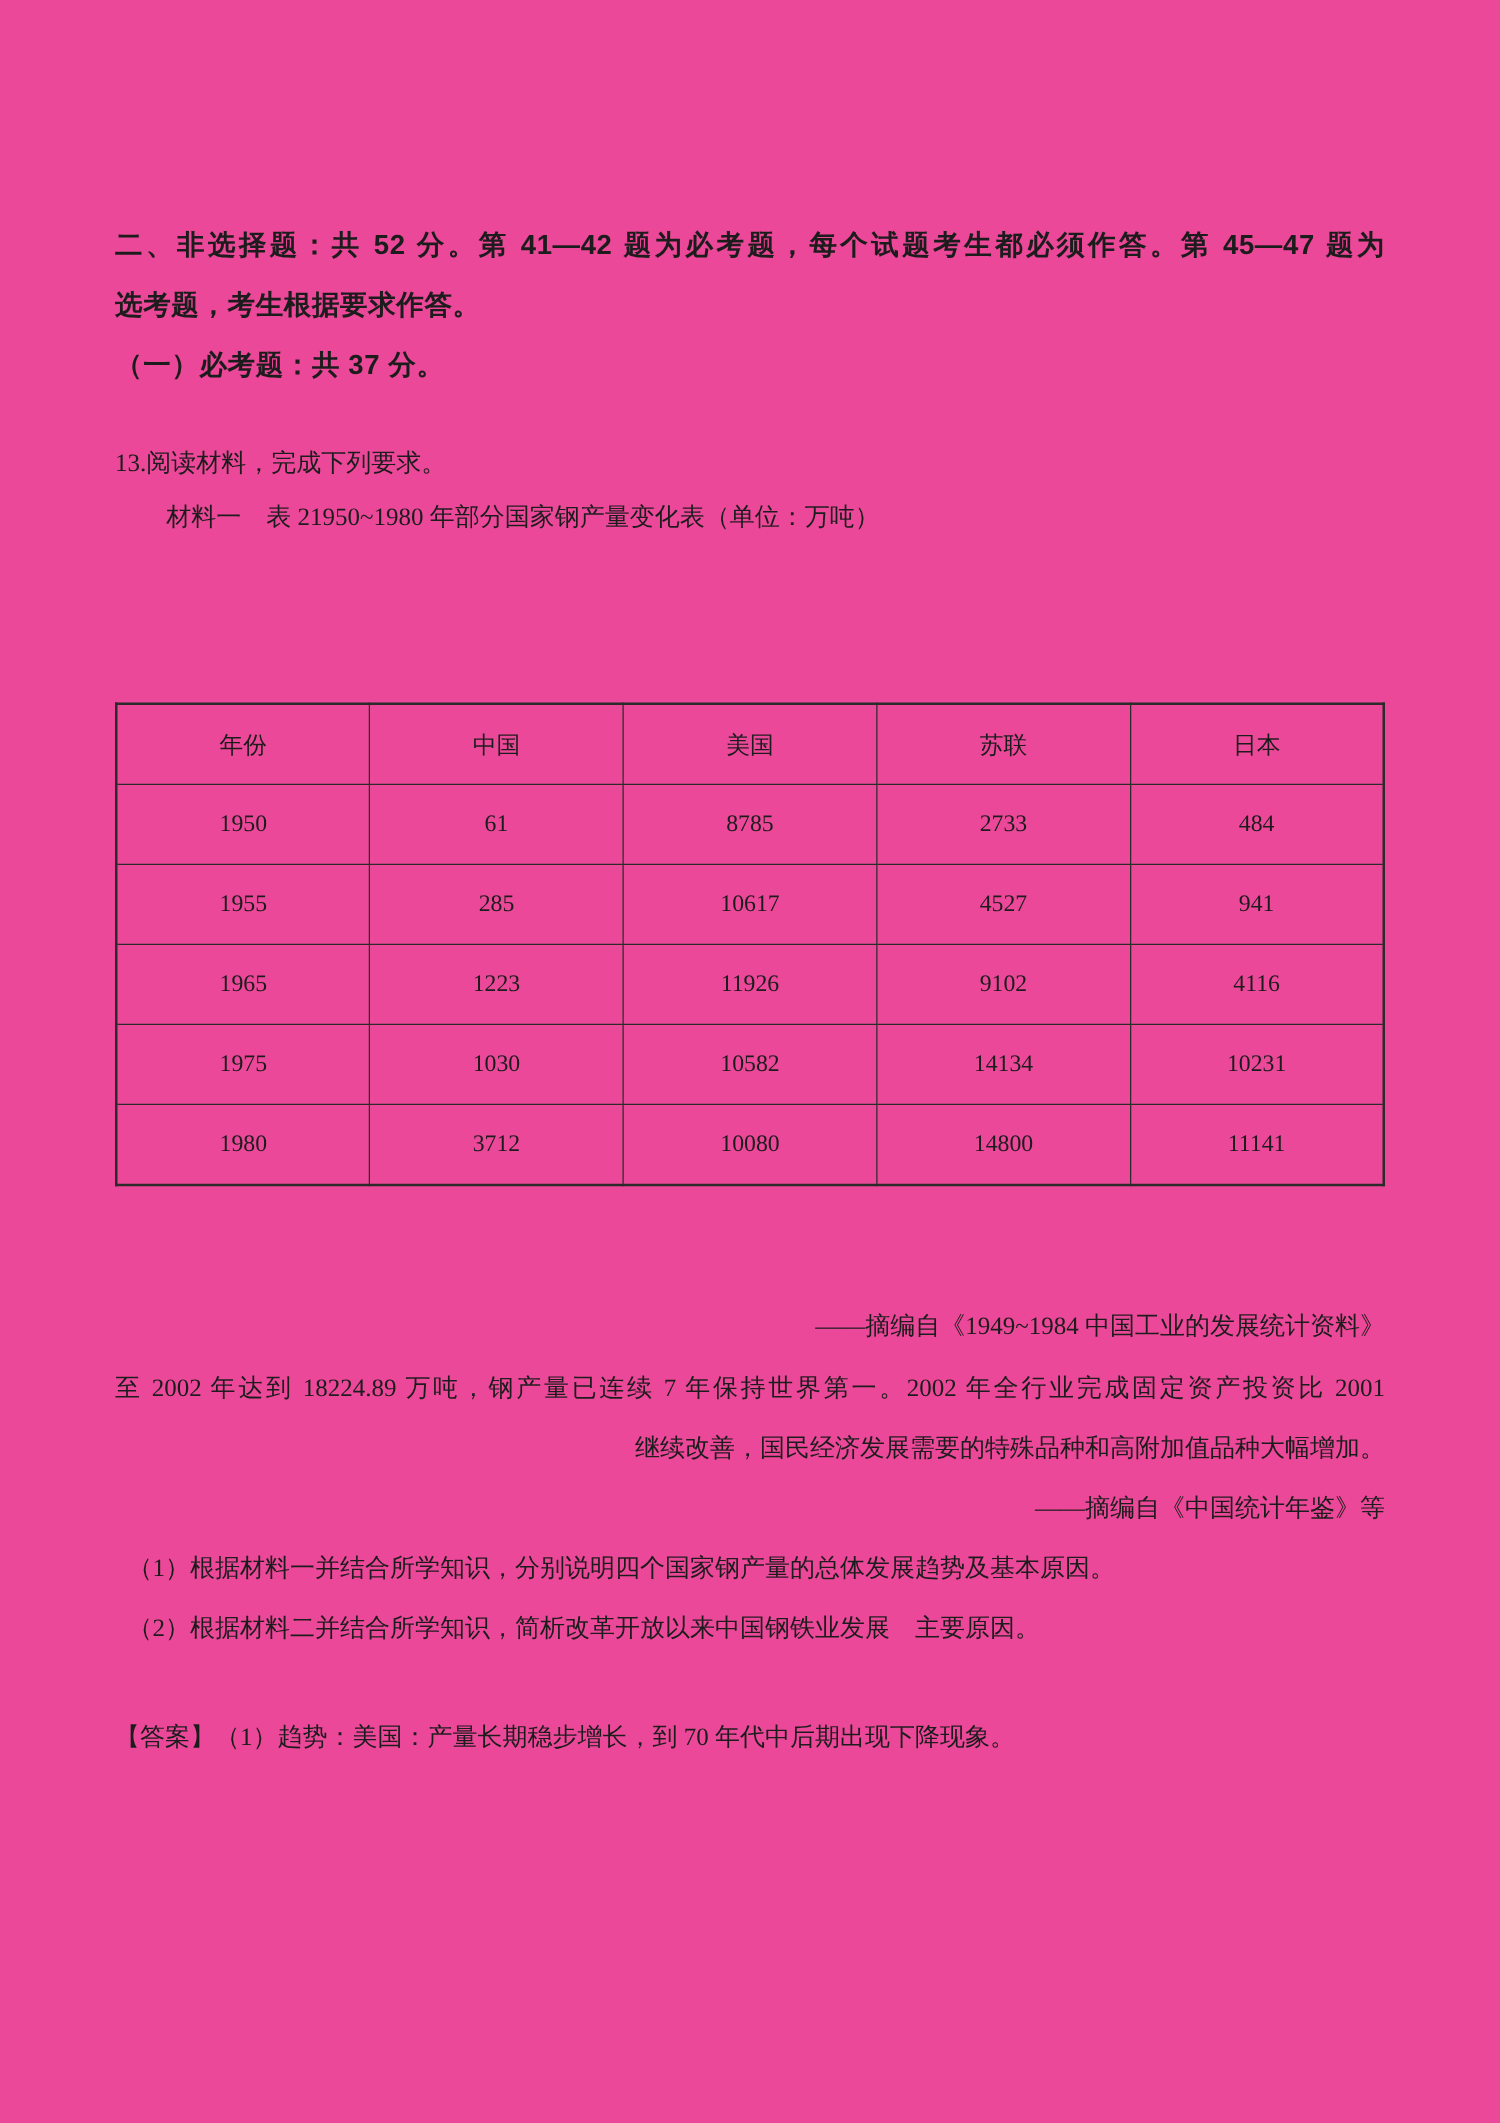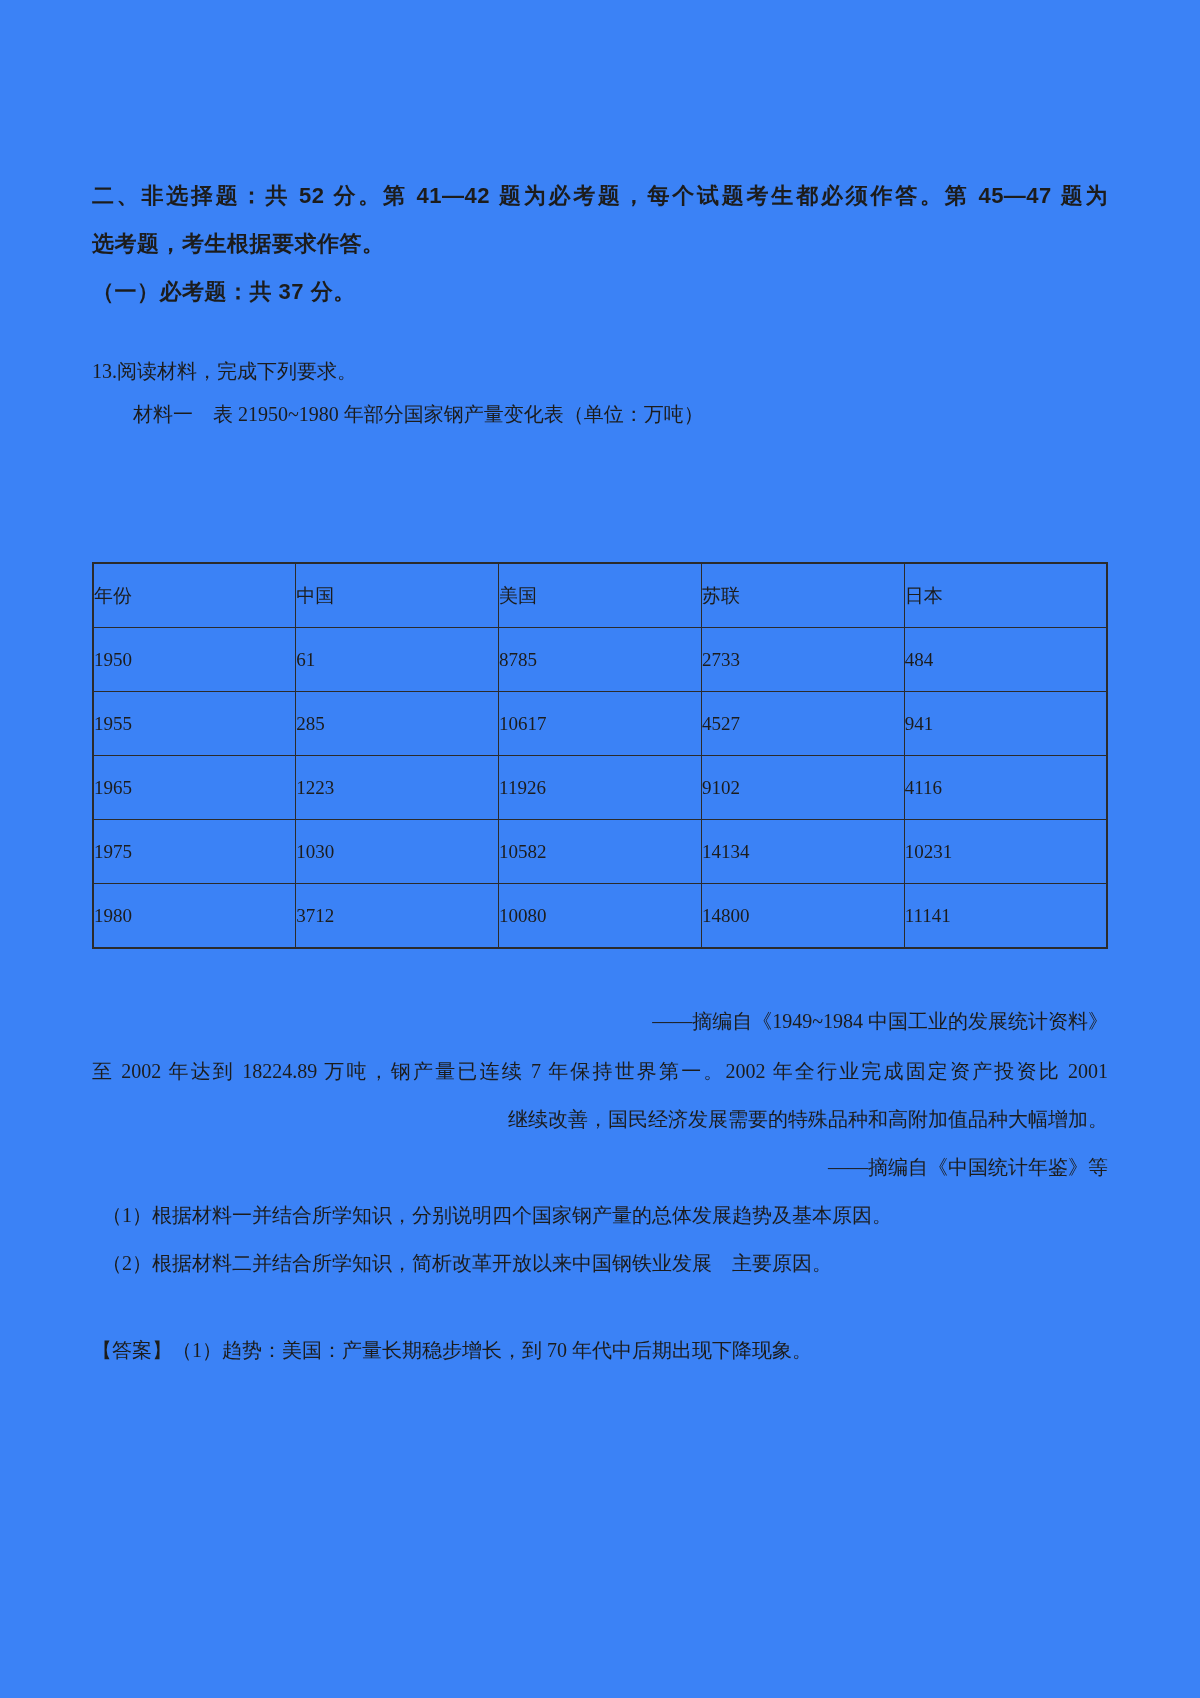--- a/index.html
+++ b/index.html
@@ -2,21 +2,21 @@
 <html><head>
 <meta charset="utf-8">
 <style>
   html,body { margin:0; padding:0; background:#ffffff; }
   .page {
     position:relative;
     width:1200px; height:1698px;
     margin:0 auto;
     box-sizing:border-box;
     padding:172px 92px 0 92px;
-    background:#3b82f6;
+    background:#ec4899;
     color:#1c1c1c;
     font-family:"Liberation Serif","DejaVu Serif",serif;
   }
   .head-line {
     font-family:"Liberation Sans","DejaVu Sans",sans-serif;
     font-weight:700;
     font-size:22px;
     line-height:48px;
     letter-spacing:0.5px;
   }
@@ -30,31 +30,31 @@
   table.data-table {
     width:100%;
     margin-top:133px;
     border-collapse:collapse;
     table-layout:fixed;
     border:2px solid #2b2b2b;
   }
   table.data-table th, table.data-table td {
     border:1px solid #2b2b2b;
     height:63px;
-    text-align:left;
+    text-align:center;
     vertical-align:middle;
     font-size:19px;
     font-weight:400;
     padding:0;
   }
   .source-line {
     text-align:right;
     font-size:20px;
   }
-  .m1-source { margin-top:57px; line-height:30px; }
+  .m1-source { margin-top:97px; line-height:30px; }
   .m2-block { margin-top:11px; }
   .m2-line {
     font-size:20px;
     line-height:48px;
     text-align:right;
   }
   .m2-first { padding-left:41px; }
   .m2-source { line-height:48px; }
   .q-line {
     font-size:20px;

